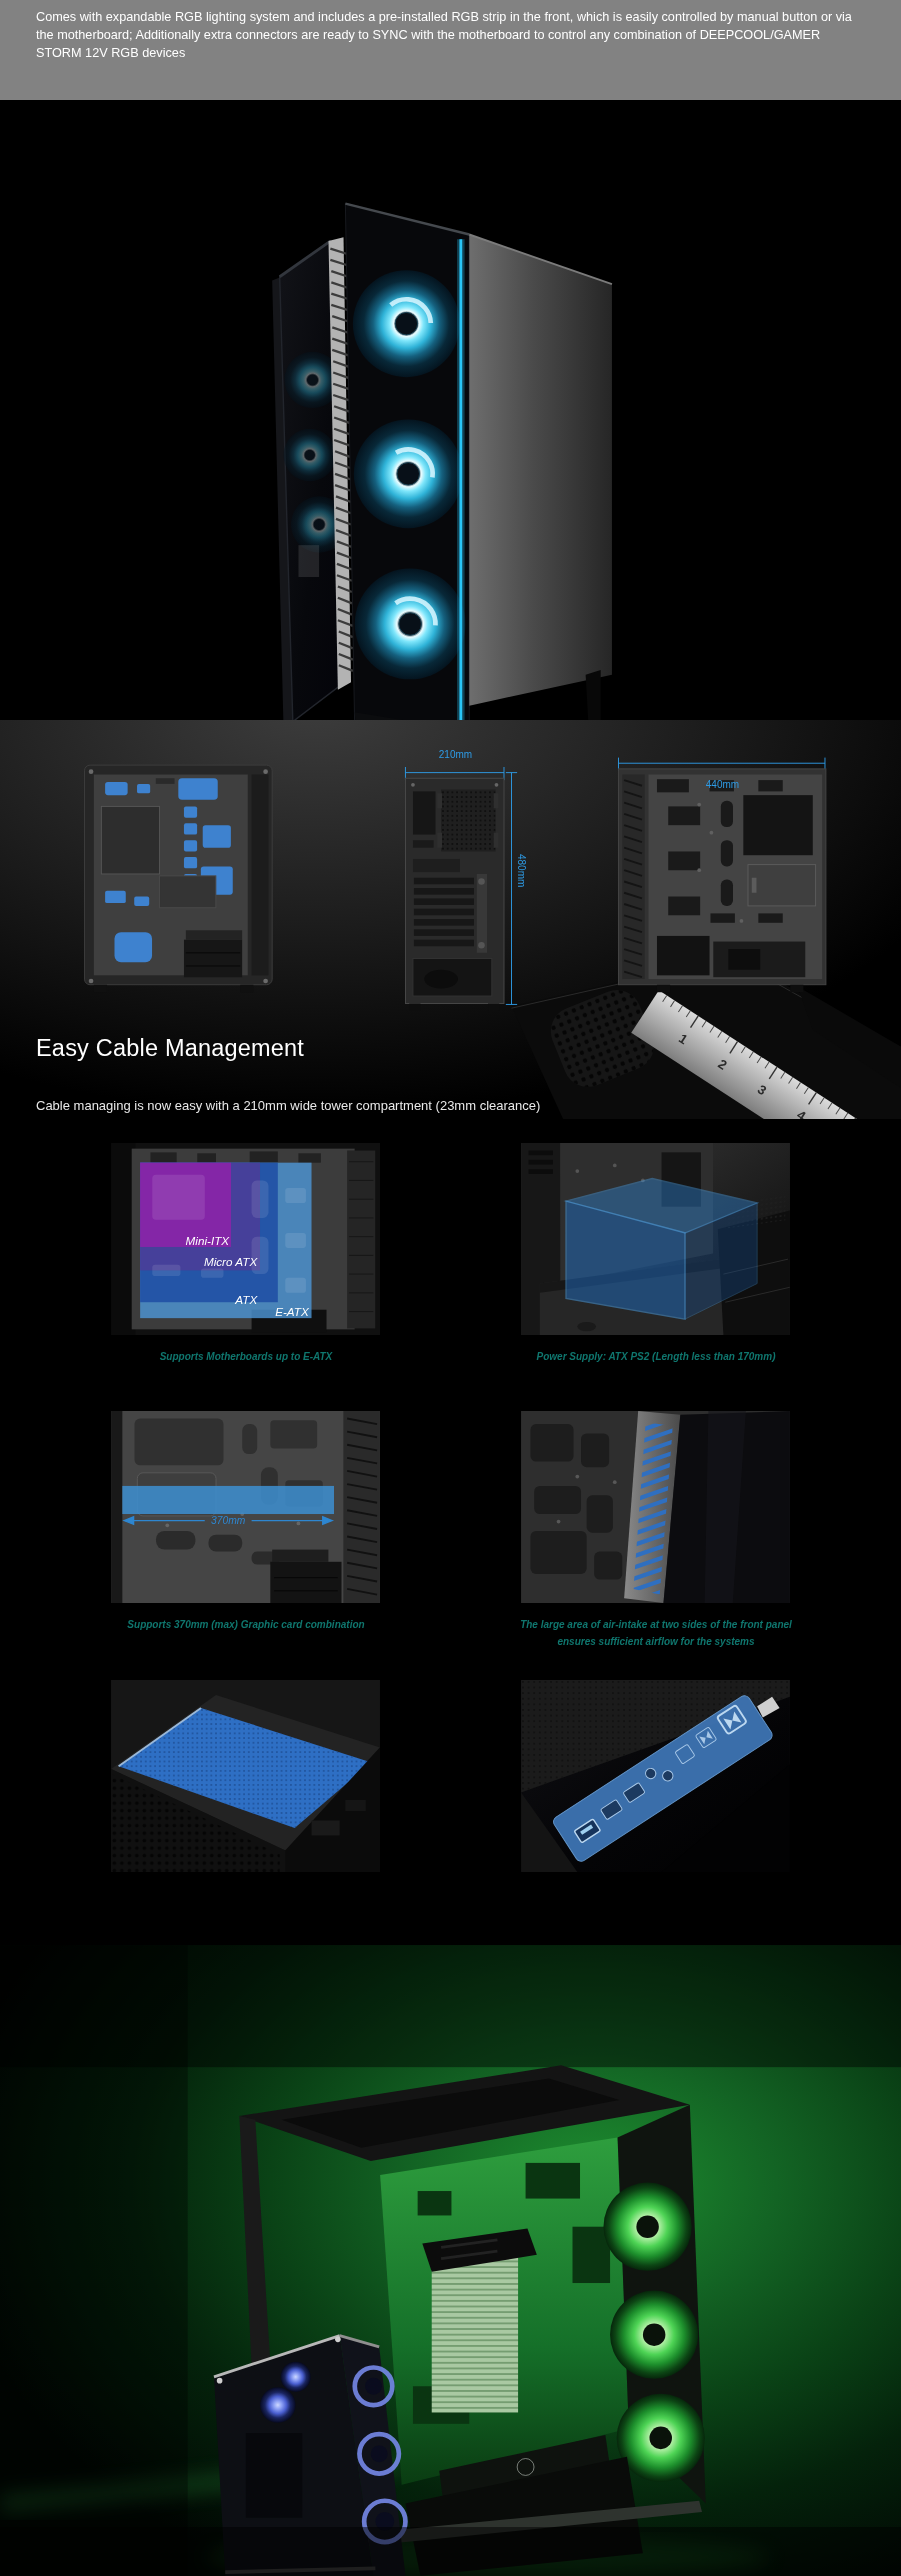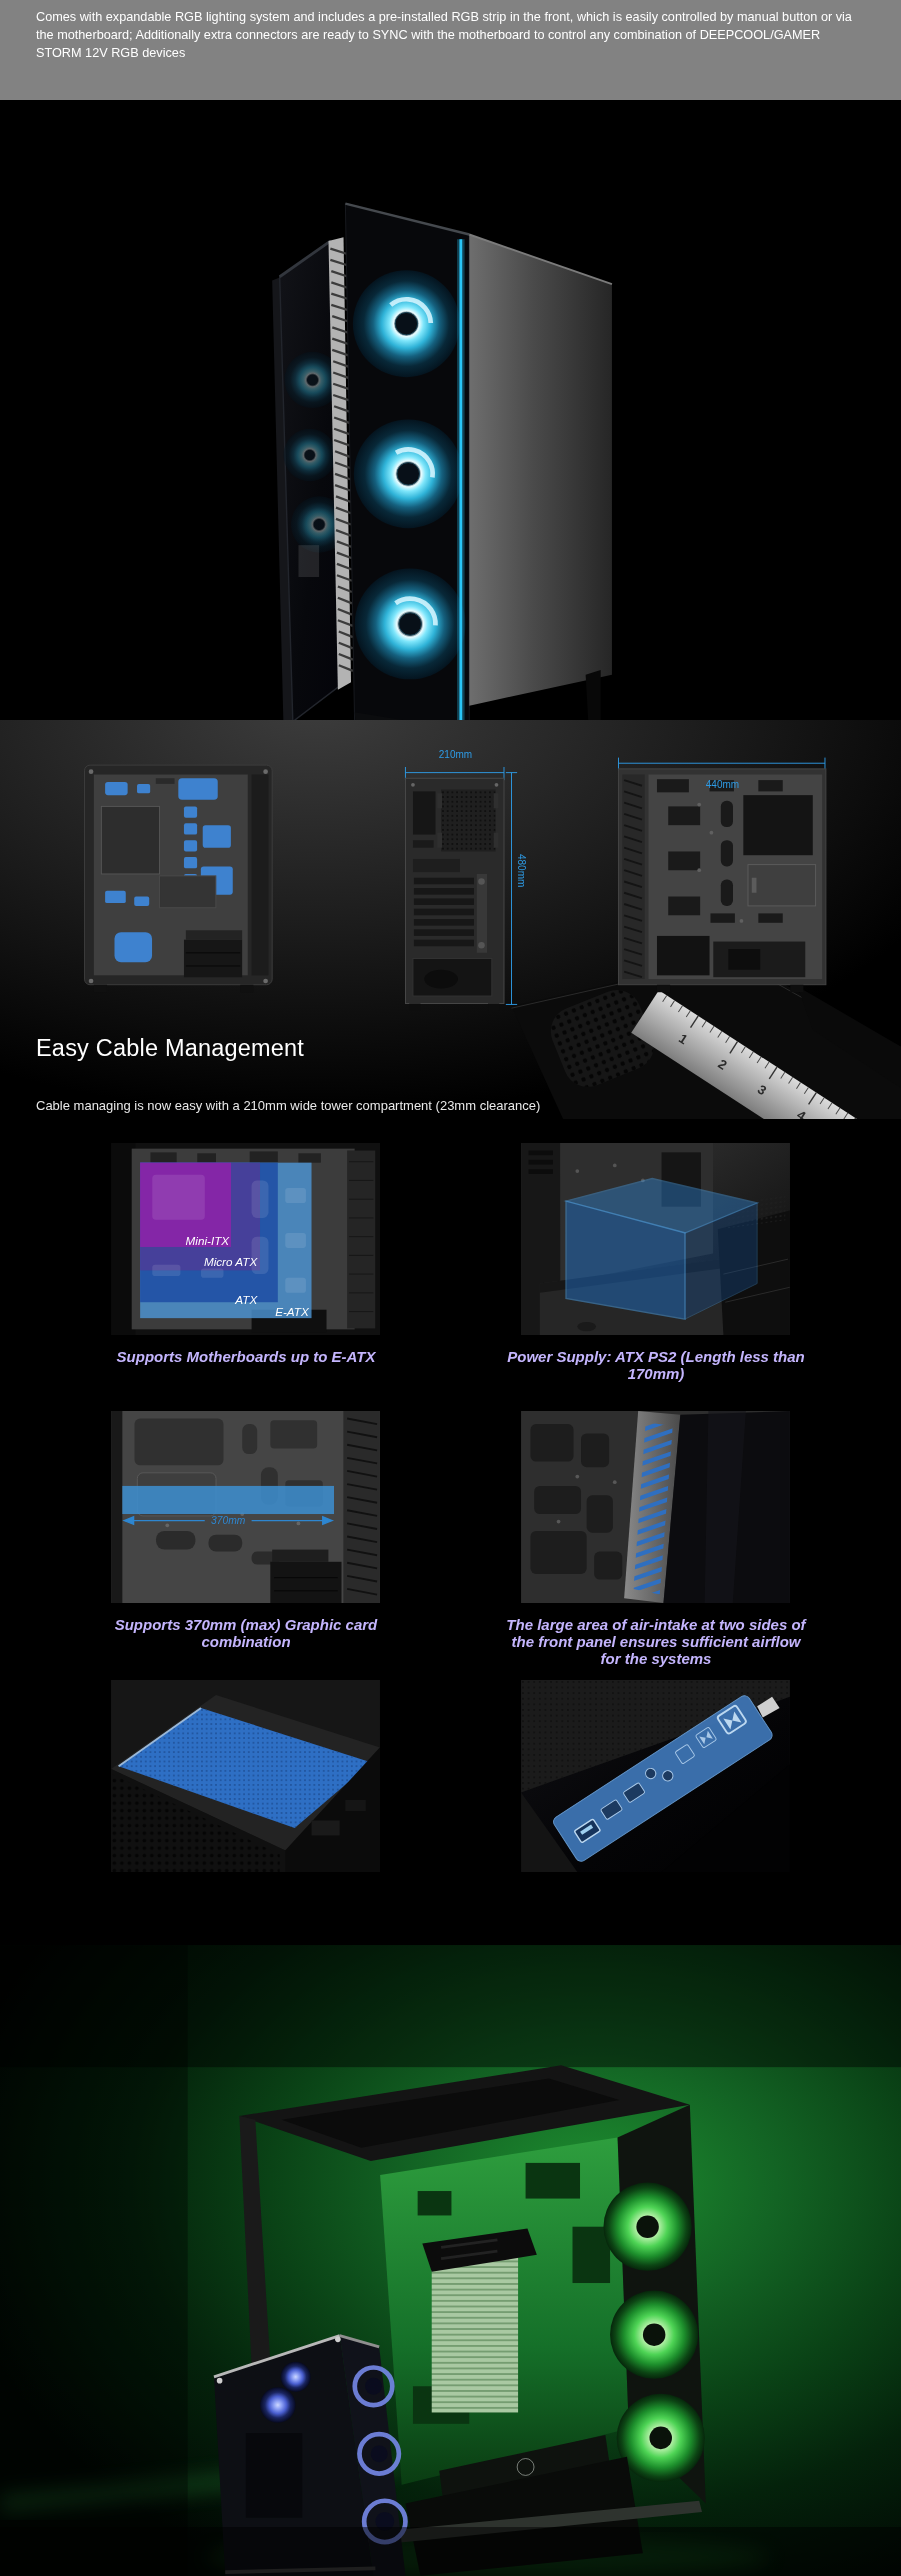--- a/index.html
+++ b/index.html
@@ -18,21 +18,21 @@
   .greenshot{top:1945px;left:0;width:901px;height:631px;background:#000;}
   
   .dimlabel{color:#2e9be5;font-size:10px;text-align:center;}
   .dimlabel.vert{writing-mode:vertical-rl;text-align:left;}
   .dims-heading{color:#fff;font-size:23.5px;font-weight:400;letter-spacing:0.2px;}
   .dims-desc{color:#e9e9e9;font-size:13px;}
   
   .cell{position:absolute;width:269px;font-style:italic;}
   .cell .img{width:269px;height:192px;position:relative;overflow:hidden;background:#141414;}
   .cell .cap{margin-top:13px;width:310px;margin-left:-20px;text-align:center;
-             color:#c4b5fd;font-size:15px;font-weight:700;line-height:17px;}
+             color:#0f766e;font-size:10px;font-weight:700;line-height:17px;}
   svg{display:block;}
   svg text{font-family:"Liberation Sans",sans-serif;}
 </style>
 </head>
 <body>
 
 <div id="page">
 
   <div class="abs hdr">
     <span>Comes with expandable RGB lighting system and includes a pre-installed RGB strip in the front, which is easily controlled by manual button or via the motherboard; Additionally extra connectors are ready to SYNC with the motherboard to control any combination of DEEPCOOL/GAMER STORM 12V RGB devices</span>

